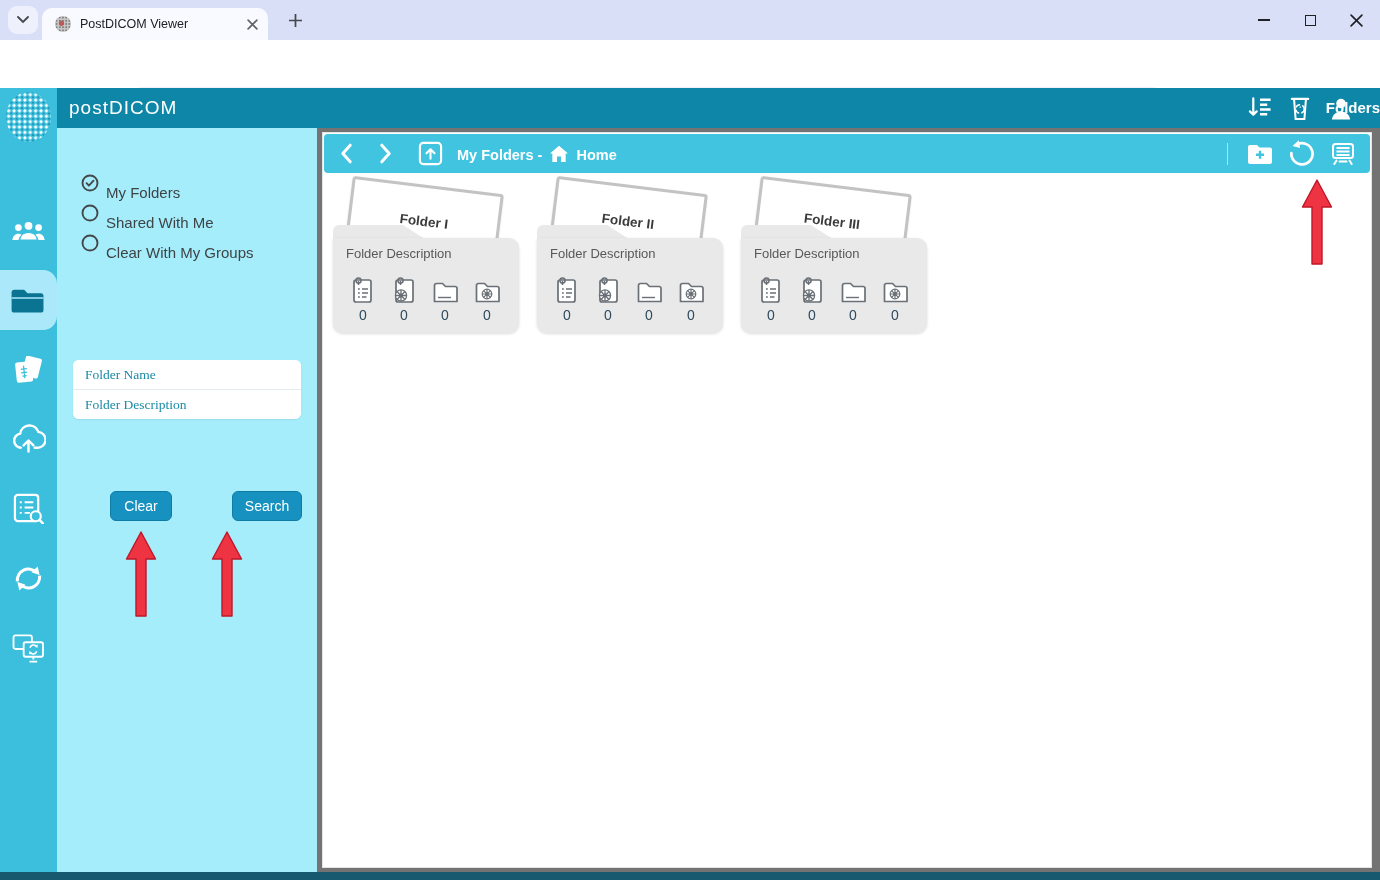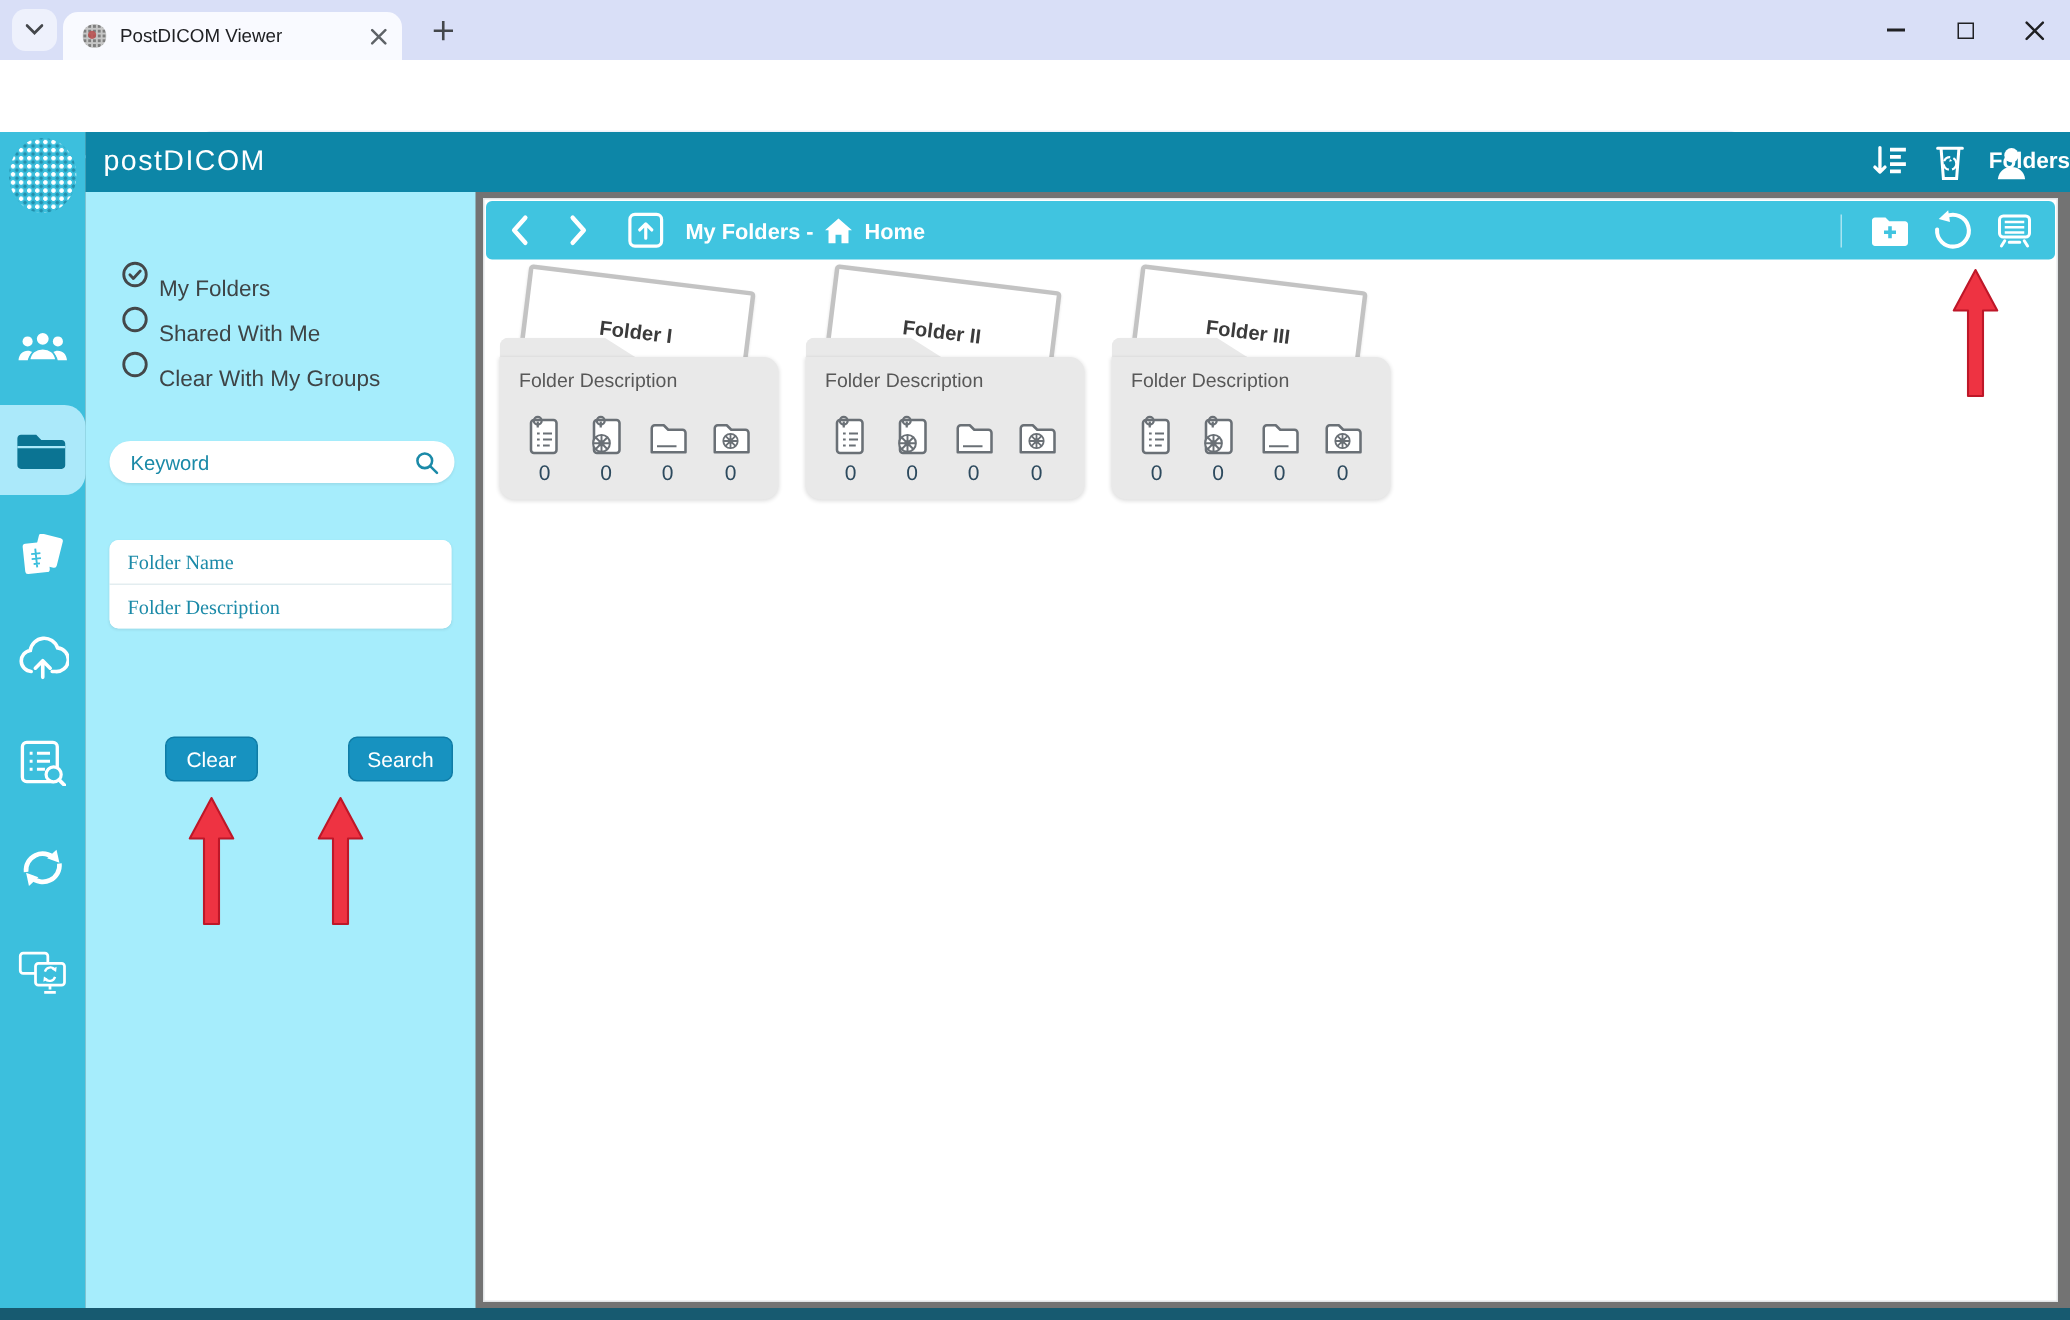--- a/index.html
+++ b/index.html
@@ -319,27 +319,20 @@
         </svg>
       <span>Shared With Me</span>
     </div>
     <div class="radiorow" style="top:96px;">
       <svg width="18" height="18" viewBox="0 0 18 18">
           <circle cx="9" cy="9" r="7.5" fill="none" stroke="#44484a" stroke-width="1.9"></circle>
         </svg>
       <span>Clear With My Groups</span>
     </div>
 
-    <div class="keyword-wrap">
-      <input type="text" placeholder="Keyword" style="">
-      <svg width="17" height="17" viewBox="0 0 18 18">
-          <circle cx="7.6" cy="7.6" r="5.2" fill="none" stroke="#1b8aa8" stroke-width="1.8"></circle>
-          <path d="M11.6 11.6l4.6 4.6" stroke="#1b8aa8" stroke-width="1.8" stroke-linecap="round"></path>
-        </svg>
-    </div>
 
     <div class="fieldsbox">
       <input type="text" placeholder="Folder Name" style="">
       <div class="divider"></div>
       <input type="text" placeholder="Folder Description" style="">
     </div>
 
     <button class="btn" style="left:53px; width:62px;">Clear</button>
     <button class="btn" style="left:135px; width:70px;margin-left:40px;">Search</button>
 

